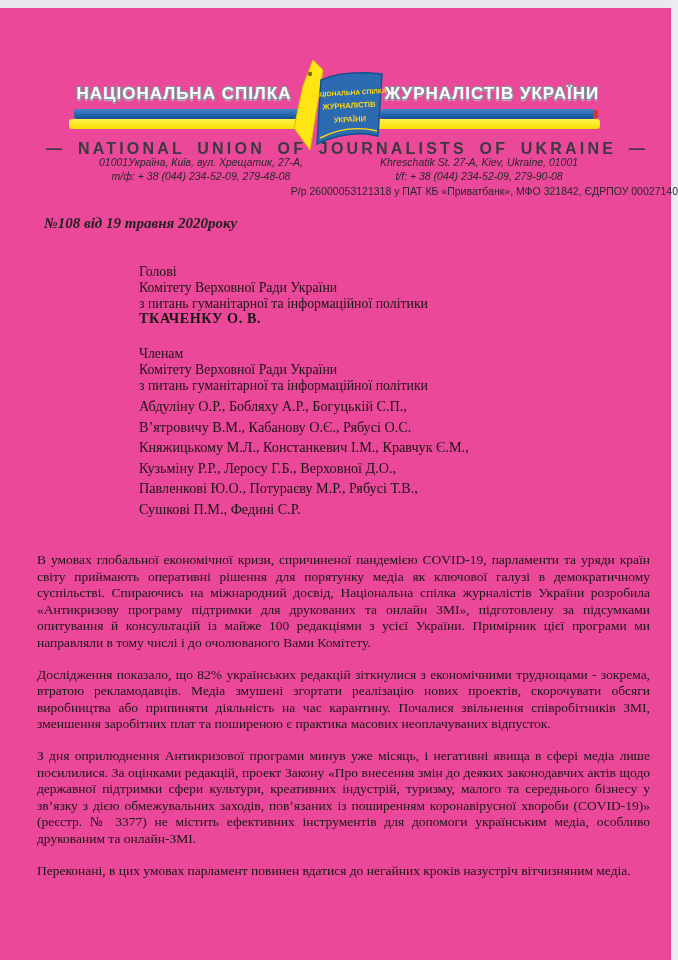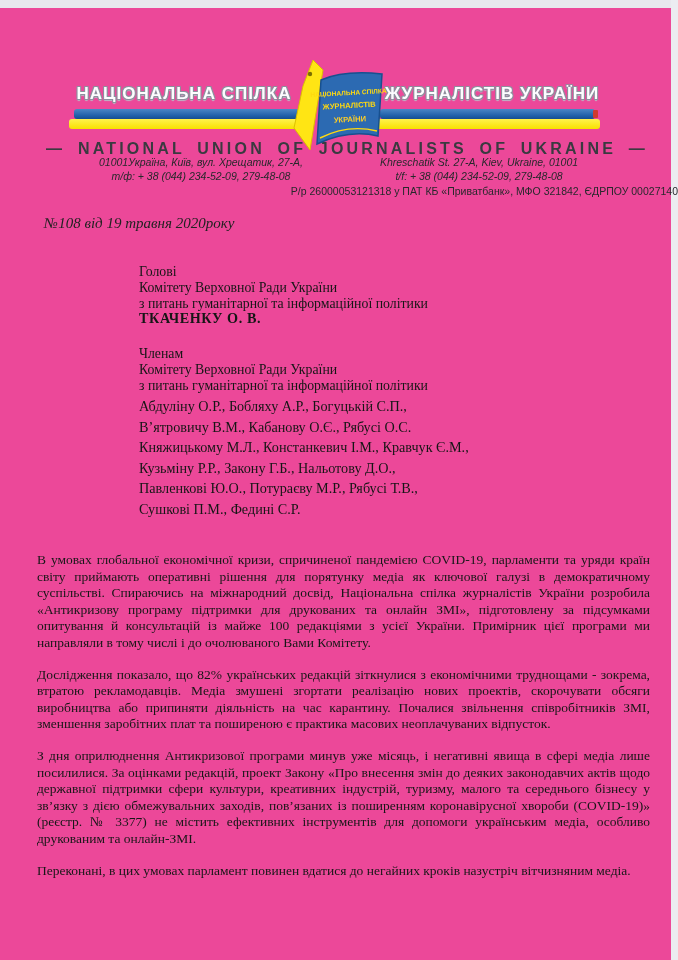--- a/index.html
+++ b/index.html
@@ -28,21 +28,21 @@
   .title-en{position:absolute;top:140px;left:8px;width:100%;text-align:center;
       font-family:"Liberation Sans",sans-serif;font-size:16px;font-weight:700;
       letter-spacing:3.2px;word-spacing:5px;color:#3a3a40;}
   .addresses{position:absolute;top:156px;left:62px;width:556px;display:flex;font-style:italic;}
   .addr{width:50%;font-family:"Liberation Sans",sans-serif;font-size:10.5px;line-height:1.32;
       color:#28282c;text-align:center;}
   .bank-line{position:absolute;top:185px;left:0;width:100%;text-align:right;
       font-family:"Liberation Sans",sans-serif;font-size:10.5px;color:#28282c;}
 
   
-  .reference{position:absolute;top:215px;left:44px;font-style:italic;font-weight:400;
+  .reference{position:absolute;top:215px;left:44px;font-style:italic;font-weight:700;
       font-size:15px;color:#222;}
   .addressee-block{position:absolute;right:39px;width:500px;text-align:left;
       font-size:13.8px;line-height:15.8px;color:#161616;}
   .block1{top:264px;}
   .block1 .bold-name{font-weight:700;font-size:14.2px;letter-spacing:.6px;margin-top:0;}
   .block2{top:346px;}
   .member-names-group{margin-top:3px;}
   .member-names{font-weight:400;font-size:14.2px;line-height:20.5px;}
 
   
@@ -86,21 +86,21 @@
     <span>—</span>
   </div>
 
   <div class="addresses">
     <div class="addr">
       <div>01001Україна, Київ, вул. Хрещатик, 27-А,</div>
       <div>т/ф: + 38 (044) 234-52-09, 279-48-08</div>
     </div>
     <div class="addr">
       <div>Khreschatik St. 27-A,  Kiev, Ukraine, 01001</div>
-      <div>t/f: + 38 (044) 234-52-09, 279-48-08</div>
+      <div>t/f: + 38 (044) 234-52-09, 279-90-08</div>
     </div>
   </div>
 
   <div class="bank-line">Р/р 26000053121318 у ПАТ КБ «Приватбанк», МФО 321842, ЄДРПОУ 00027140</div>
 
   <div class="reference">№108 від 19 травня 2020року</div>
 
   <section class="addressee-block block1">
     <div>Голові</div>
     <div>Комітету Верховної Ради України</div>
@@ -109,21 +109,21 @@
   </section>
 
   <section class="addressee-block block2">
     <div>Членам</div>
     <div>Комітету Верховної Ради України</div>
     <div>з питань гуманітарної та інформаційної політики</div>
     <div class="member-names-group">
       <div class="member-names">Абдуліну О.Р., Бобляху А.Р., Богуцькій С.П.,</div>
       <div class="member-names">В’ятровичу В.М., Кабанову О.Є., Рябусі О.С.</div>
       <div class="member-names">Княжицькому М.Л., Констанкевич І.М., Кравчук Є.М.,</div>
-      <div class="member-names">Кузьміну Р.Р., Закону Г.Б., Нальотову Д.О.,</div>
+      <div class="member-names">Кузьміну Р.Р., Леросу Г.Б., Верховної Д.О.,</div>
       <div class="member-names">Павленкові Ю.О., Потураєву М.Р., Рябусі Т.В.,</div>
       <div class="member-names">Сушкові П.М., Федині С.Р.</div>
     </div>
   </section>
 
   <main class="body">
     <p>В умовах глобальної економічної кризи, спричиненої пандемією COVID-19, парламенти та уряди країн світу приймають оперативні рішення для порятунку медіа як ключової галузі в демократичному суспільстві. Спираючись на міжнародний досвід, Національна спілка журналістів України розробила «Антикризову програму підтримки для друкованих та онлайн ЗМІ», підготовлену за підсумками опитування й консультацій із майже 100 редакціями з усієї України. Примірник цієї програми ми направляли в тому числі і до очолюваного Вами Комітету.</p>
     <p>Дослідження показало, що 82% українських редакцій зіткнулися з економічними труднощами - зокрема, втратою рекламодавців. Медіа змушені згортати реалізацію нових проектів, скорочувати обсяги виробництва або припиняти діяльність на час карантину. Почалися звільнення співробітників ЗМІ, зменшення заробітних плат та поширеною є практика масових неоплачуваних відпусток.</p>
     <p>З дня оприлюднення Антикризової програми минув уже місяць, і негативні явища в сфері медіа лише посилилися. За оцінками редакцій, проект Закону «Про внесення змін до деяких законодавчих актів щодо державної підтримки сфери культури, креативних індустрій, туризму, малого та середнього бізнесу у зв’язку з дією обмежувальних заходів, пов’язаних із поширенням коронавірусної хвороби (COVID-19)» (реєстр. № 3377) не містить ефективних інструментів для допомоги українським медіа, особливо друкованим та онлайн-ЗМІ.</p>
     <p>Переконані, в цих умовах парламент повинен вдатися до негайних кроків назустріч вітчизняним медіа.</p>

